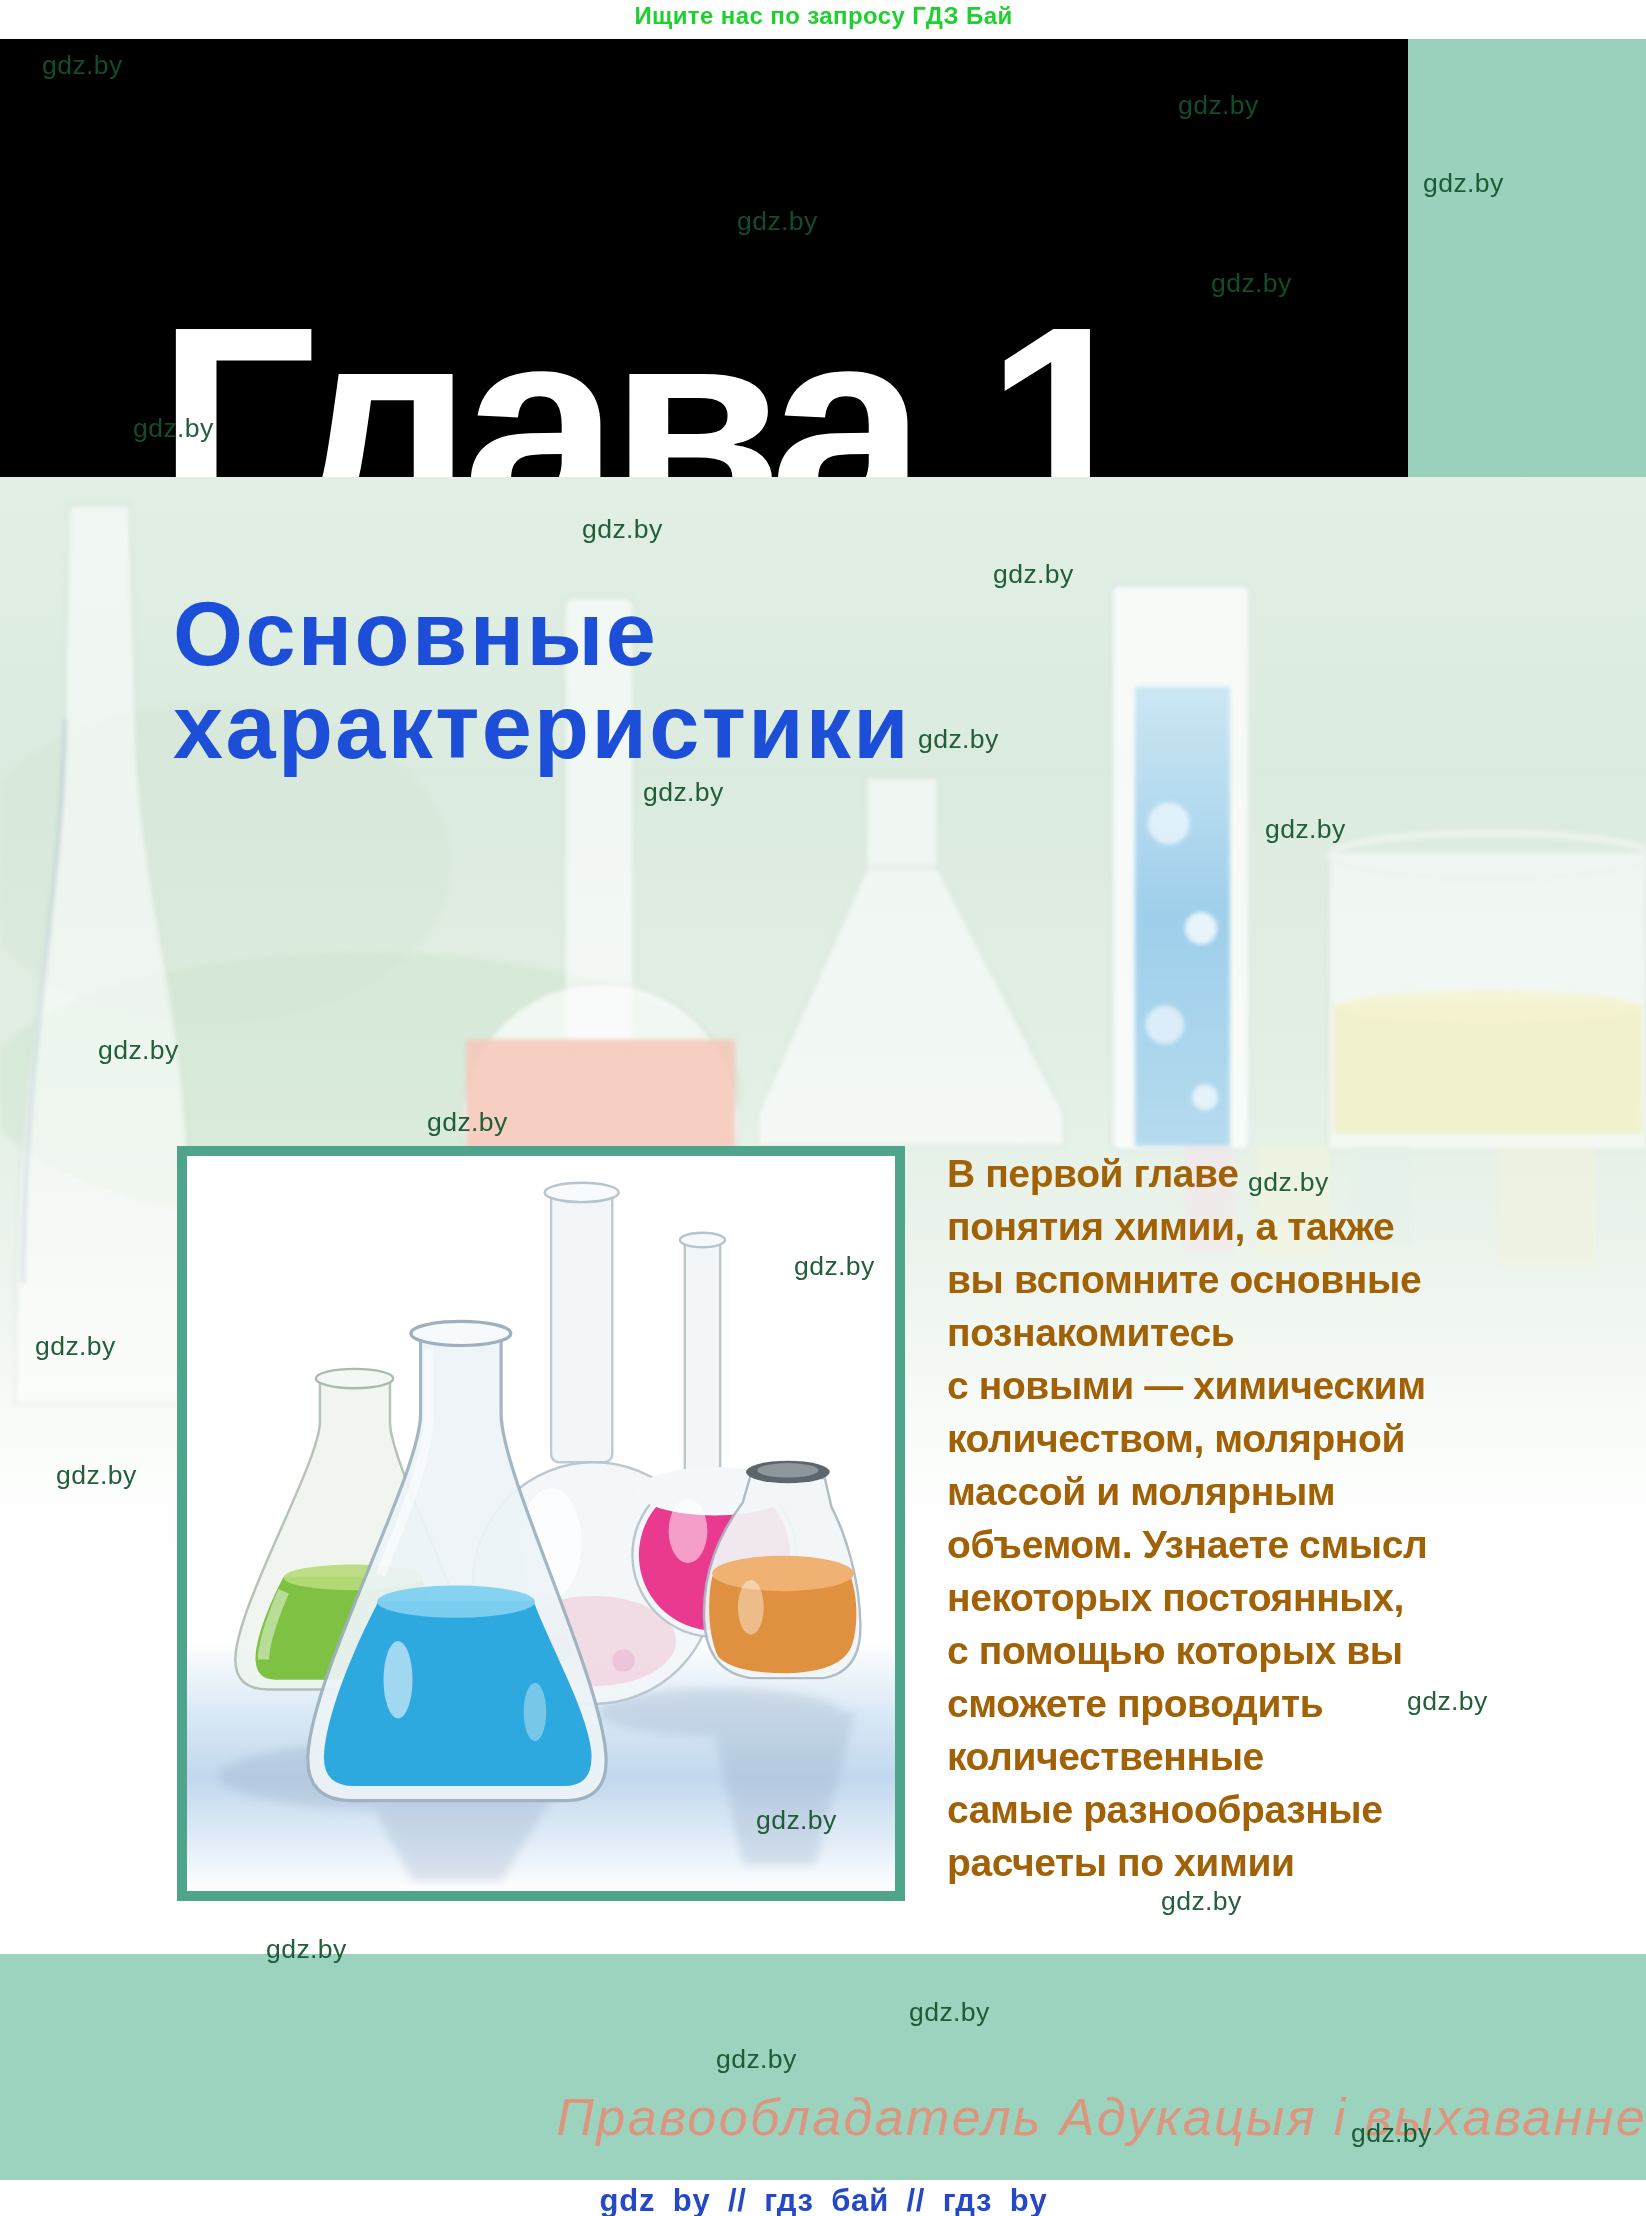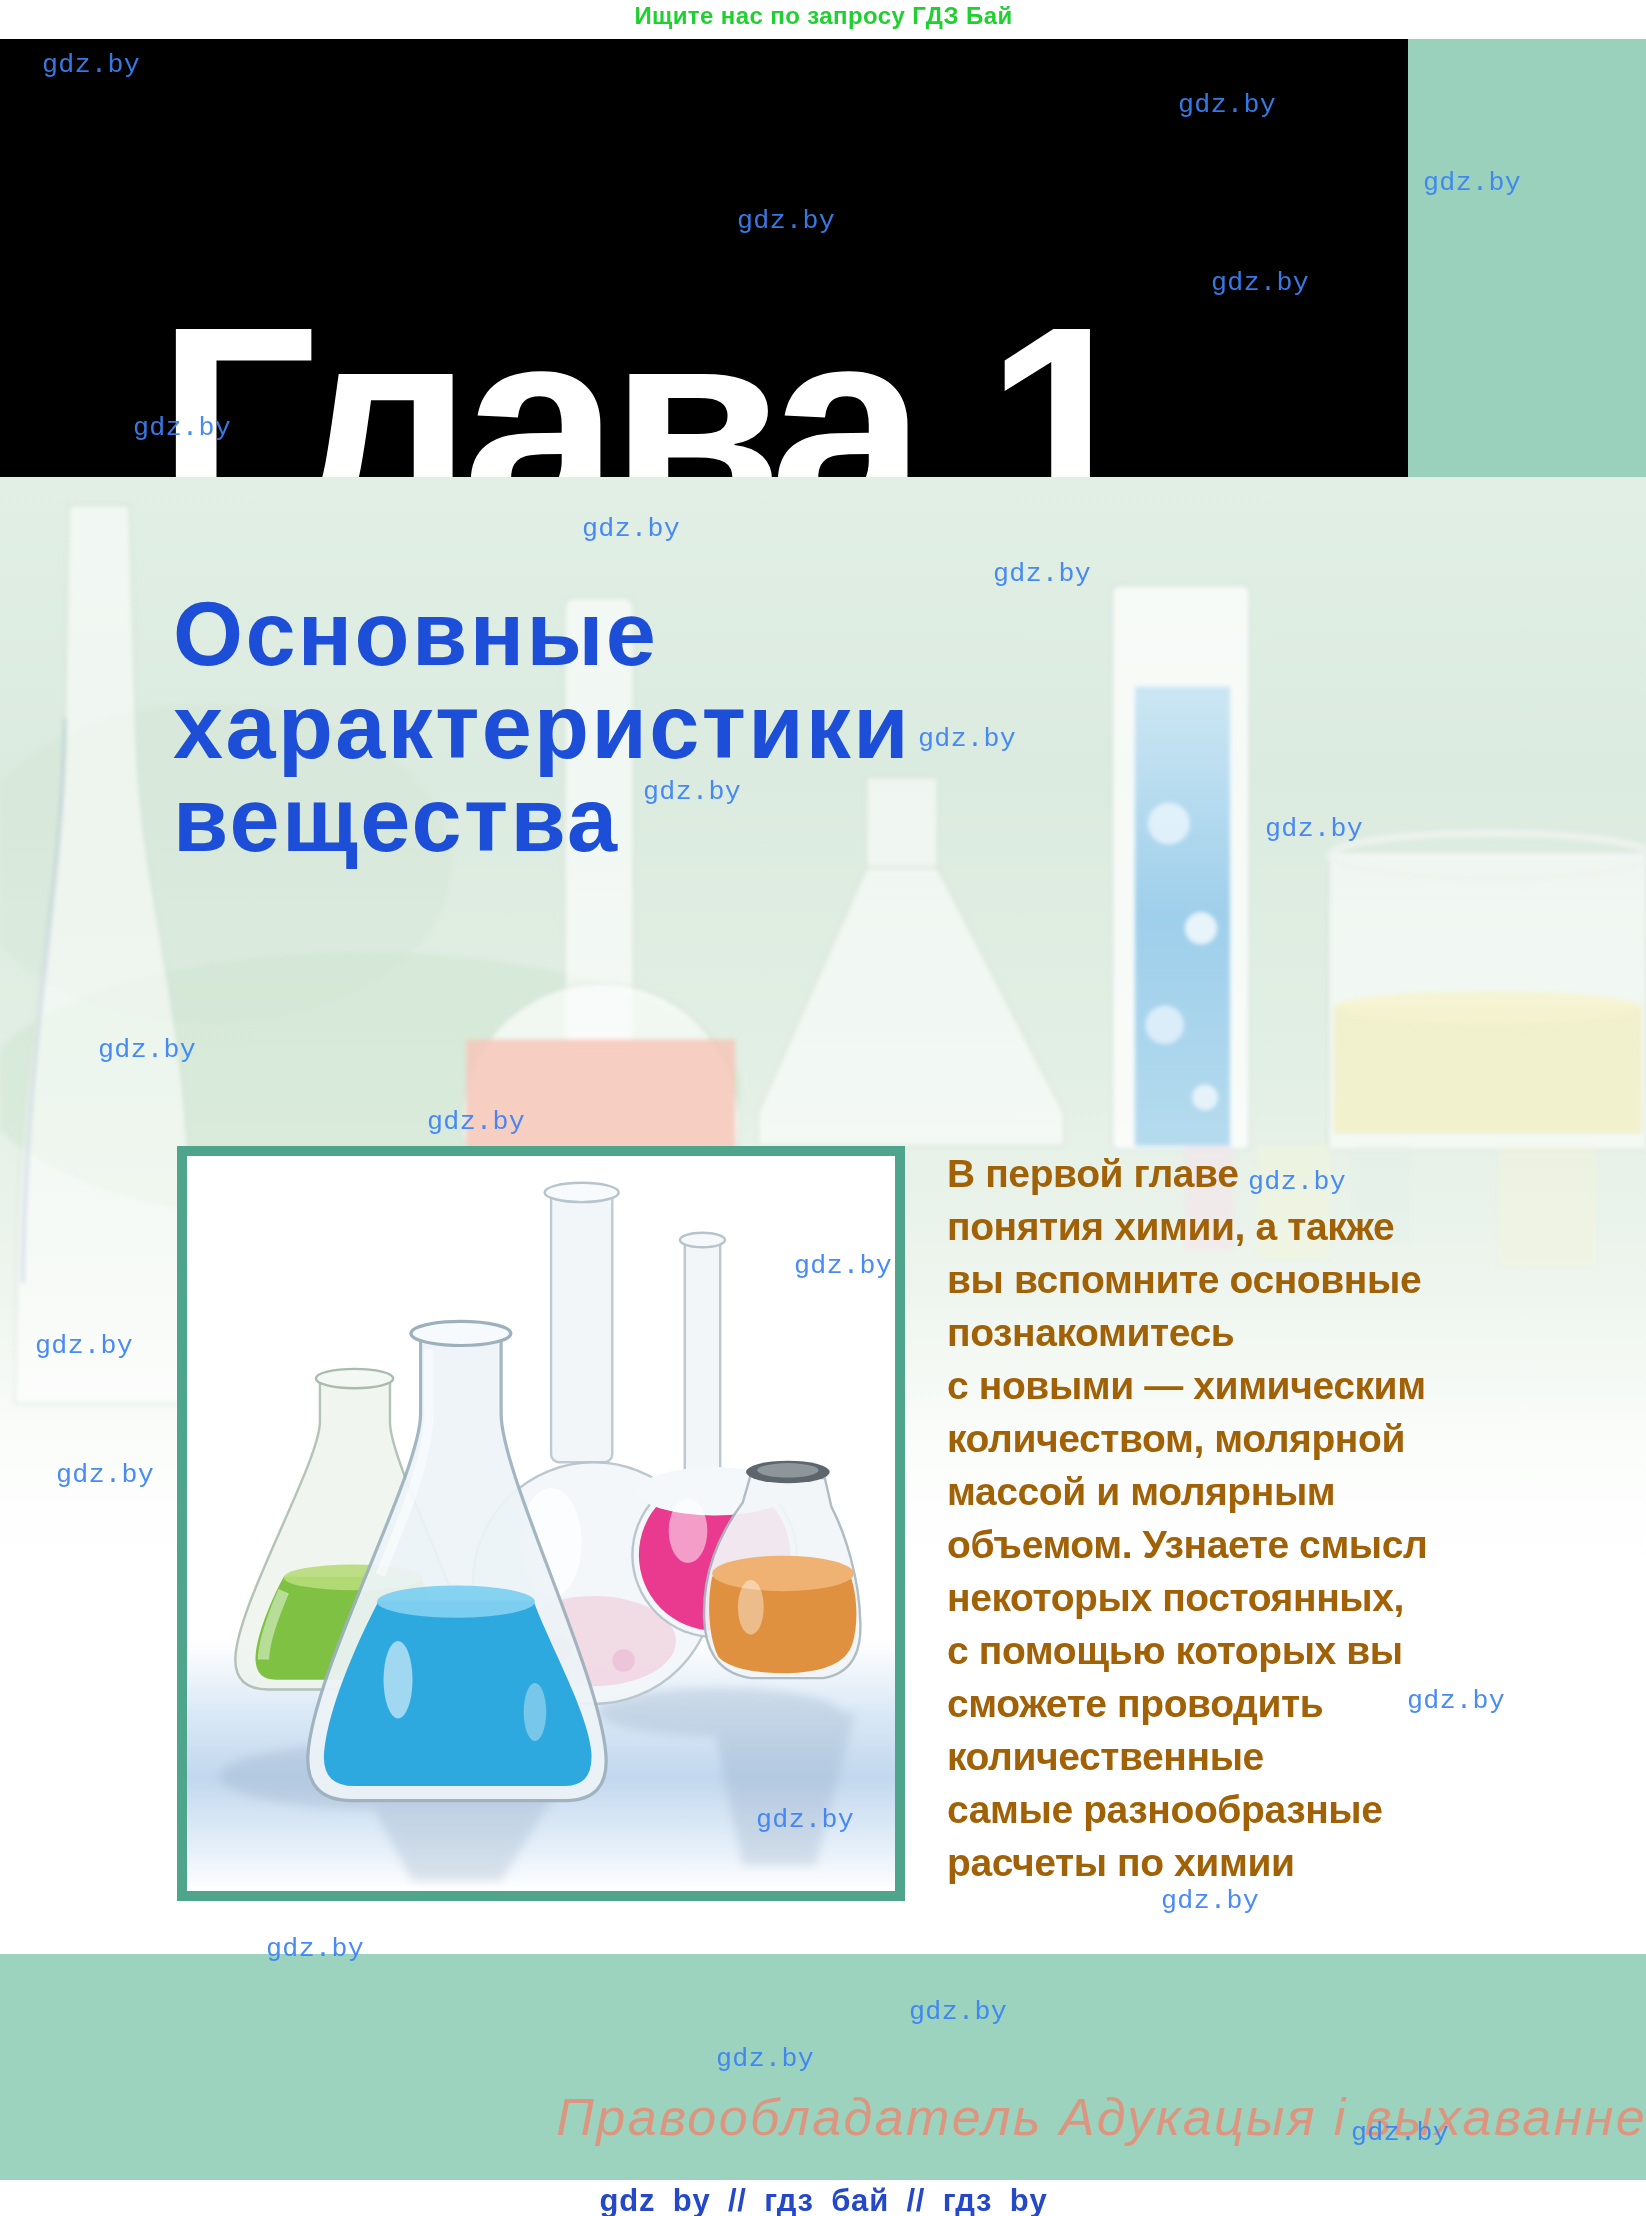--- a/index.html
+++ b/index.html
@@ -50,22 +50,22 @@
   .copyright{
     position:absolute;left:0;top:2087px;width:1647px;text-align:right;
     font-size:52px;font-style:italic;letter-spacing:2.4px;white-space:nowrap;
   }
   .footer-links{
     position:absolute;left:0;top:2183px;width:1647px;text-align:center;
     font-size:31px;font-weight:700;word-spacing:8px;letter-spacing:0.8px;
   }
   
   .watermark{
-    position:absolute;font-size:26.6px;letter-spacing:0.4px;color:#3b82f6;
-    white-space:nowrap;opacity:.93;font-family:Liberation Mono, monospace;
+    position:absolute;font-size:26.6px;letter-spacing:0.4px;color:#14532d;
+    white-space:nowrap;opacity:.93;
   }
 </style>
 </head>
 <body>
 
 <div class="page">
 
   <div class="abs top-strip">
     <span style="color: rgb(31, 209, 47);">Ищите нас по запросу ГДЗ Бай</span>
   </div>
@@ -127,21 +127,20 @@
         <rect x="1560" y="830" width="90" height="140" fill="#f2f4da"></rect>
         <rect x="1680" y="830" width="70" height="120" fill="#e2f0e9"></rect>
         <rect x="1860" y="830" width="120" height="150" fill="#f6f4d8" opacity="0.8"></rect>
       </g>
     </svg>
   </div>
 
   <div class="abs heading" style="color: #1d4ed8;">
       <div class="heading-line">Основные</div>
       <div class="heading-line">характеристики</div>
-      <div class="heading-line">вещества</div>
     </div>
 
   <div class="abs frame" style="border-color: rgb(79, 165, 140);">
     <svg width="708" height="735" viewBox="0 0 879 912">
       <defs>
         <linearGradient id="tableG" x1="0" y1="0" x2="0" y2="1">
           <stop offset="0" stop-color="#ffffff"></stop>
             <stop offset="0.3" stop-color="#d9e8f6"></stop>
           <stop offset="0.55" stop-color="#c2d8ee"></stop>
             <stop offset="0.85" stop-color="#e8f1fa"></stop>

